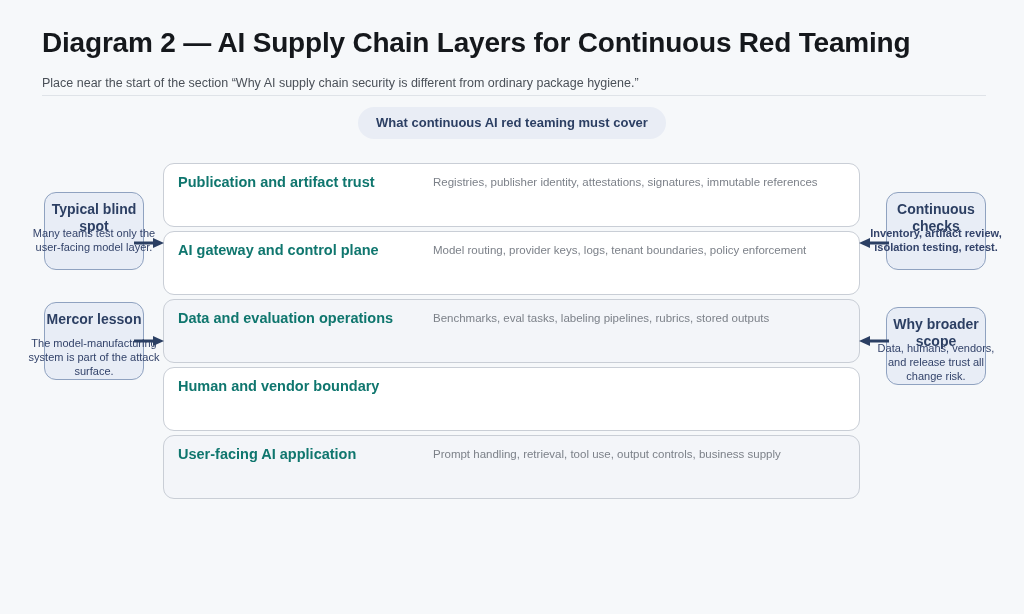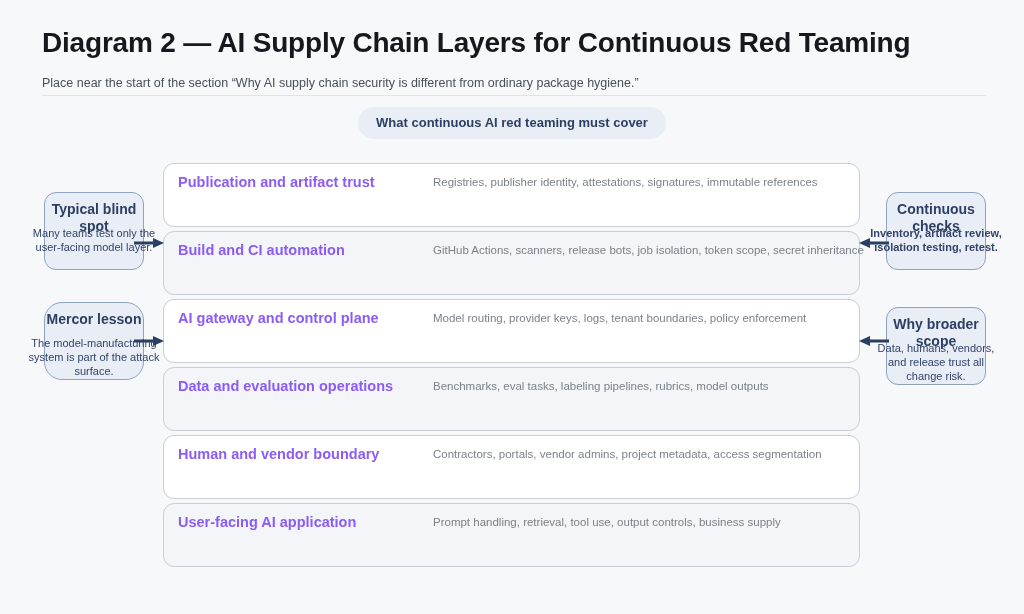--- a/index.html
+++ b/index.html
@@ -84,21 +84,21 @@
   .layer-row.odd  { background: #ffffff; }
   .layer-row.even { background: #f3f5f9; }
 
   .layer-label {
     position: absolute;
     left: 14px;
     top: 10px;
     width: 250px;
     font-size: 14.5px;
     font-weight: bold;
-    color: #8b5cf6;
+    color: #0f766e;
     line-height: 1.18;
   }
   .layer-desc {
     position: absolute;
     left: 269px;
     top: 12px;
     font-size: 11.5px;
     color: #7c8189;
     line-height: 1.2;
     white-space: nowrap;
@@ -130,21 +130,21 @@
     left: -18px;
     right: -18px;
     font-size: 11px;
     line-height: 1.25;
     color: #33436a;
   }
 
   #callout-blind-spot { left: 44px;  top: 192px; height: 78px; }
   #callout-blind-spot .callout-body { top: 34px; }
 
-  #callout-mercor     { left: 44px;  top: 302px; height: 78px; border-radius: 18px; }
+  #callout-mercor     { left: 44px;  top: 302px; height: 78px; }
   #callout-mercor .callout-body { top: 34px; }
 
   #callout-continuous { left: 886px; top: 192px; height: 78px; padding-left: 20px; }
   #callout-continuous .callout-body { top: 34px; font-weight: bold; }
 
   #callout-scope      { left: 886px; top: 307px; height: 78px; }
   #callout-scope .callout-body { top: 34px; }
 
   
   .arrow {
@@ -169,38 +169,33 @@
 
 <div class="top-pill">What continuous AI red teaming must cover</div>
 
 <div class="stack">
 
   <div class="layer-row odd">
     <div class="layer-label">Publication and artifact trust</div>
     <div class="layer-desc">Registries, publisher identity, attestations, signatures, immutable references</div>
   </div>
 
-  <div class="layer-row even">
-    <div class="layer-label">Build and CI automation</div>
-    <div class="layer-desc">GitHub Actions, scanners, release bots, job isolation, token scope, secret inheritance</div>
-  </div>
 
   <div class="layer-row odd">
     <div class="layer-label">AI gateway and control plane</div>
     <div class="layer-desc">Model routing, provider keys, logs, tenant boundaries, policy enforcement</div>
   </div>
 
   <div class="layer-row even">
     <div class="layer-label">Data and evaluation operations</div>
-    <div class="layer-desc">Benchmarks, eval tasks, labeling pipelines, rubrics, model outputs</div>
+    <div class="layer-desc">Benchmarks, eval tasks, labeling pipelines, rubrics, stored outputs</div>
   </div>
 
   <div class="layer-row odd">
     <div class="layer-label">Human and vendor boundary</div>
-    <div class="layer-desc">Contractors, portals, vendor admins, project metadata, access segmentation</div>
   </div>
 
   <div class="layer-row even">
     <div class="layer-label">User-facing AI application</div>
     <div class="layer-desc">Prompt handling, retrieval, tool use, output controls, business supply</div>
   </div>
 
 </div>
 
 <div class="callout" id="callout-blind-spot">

